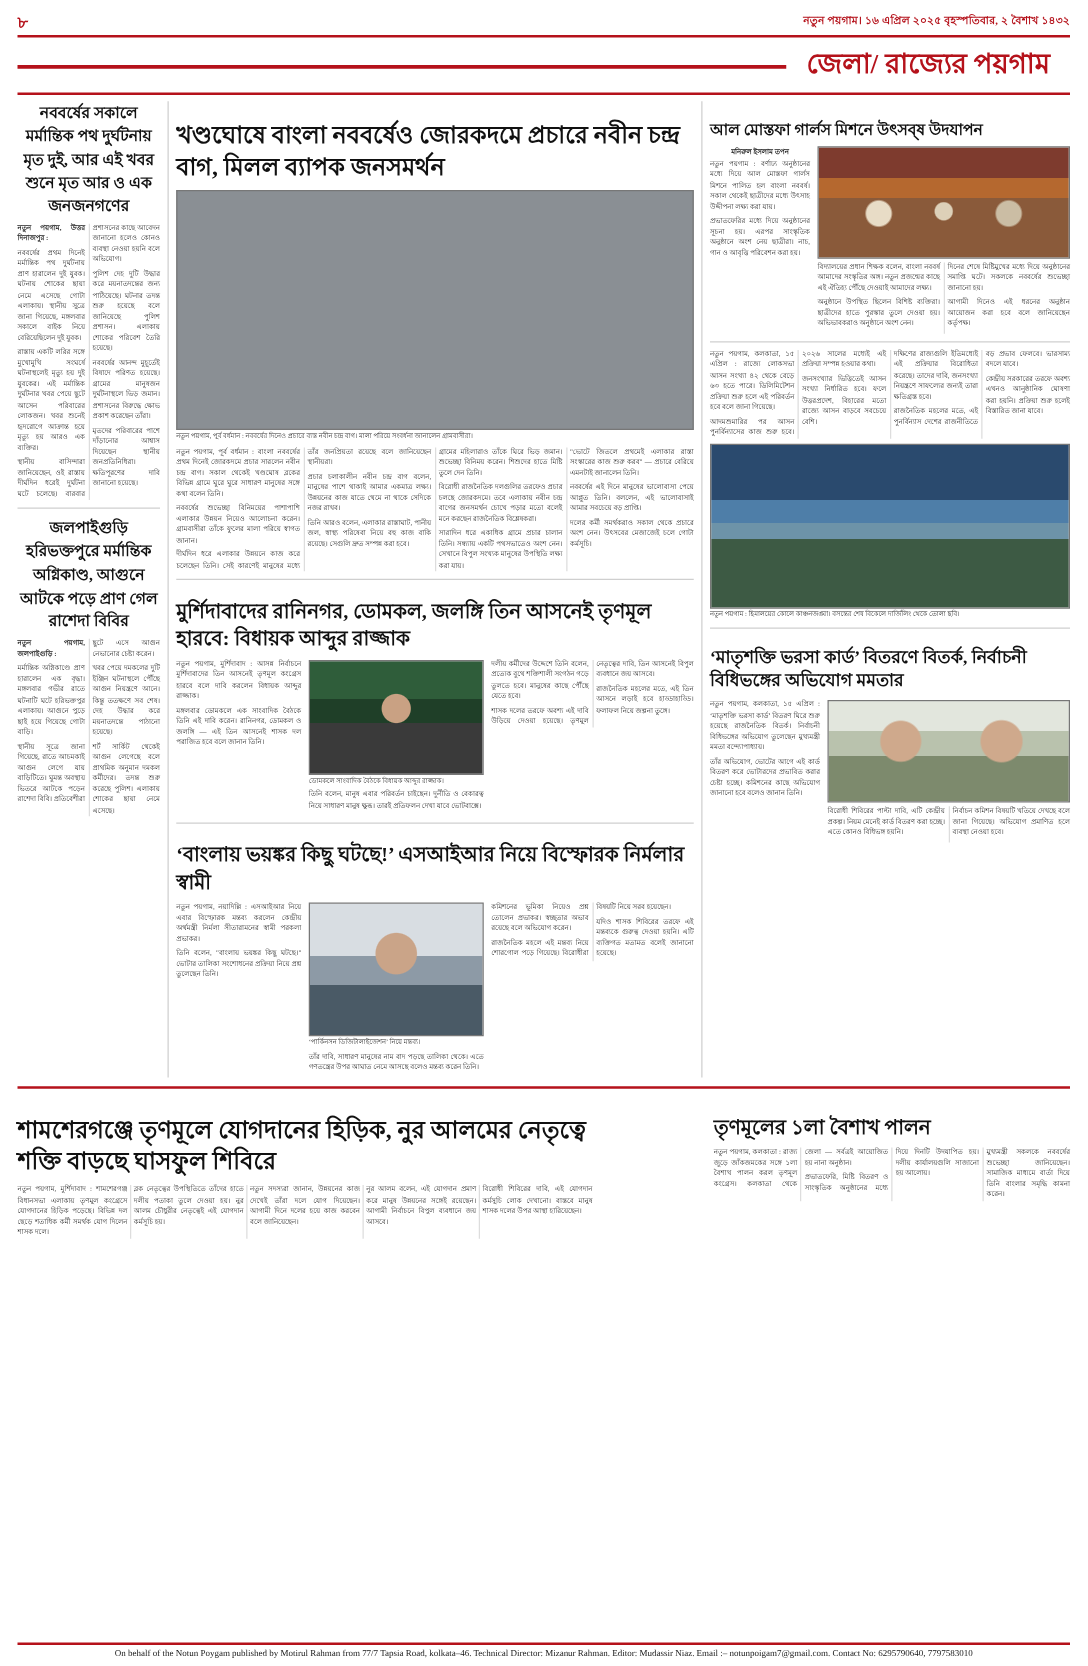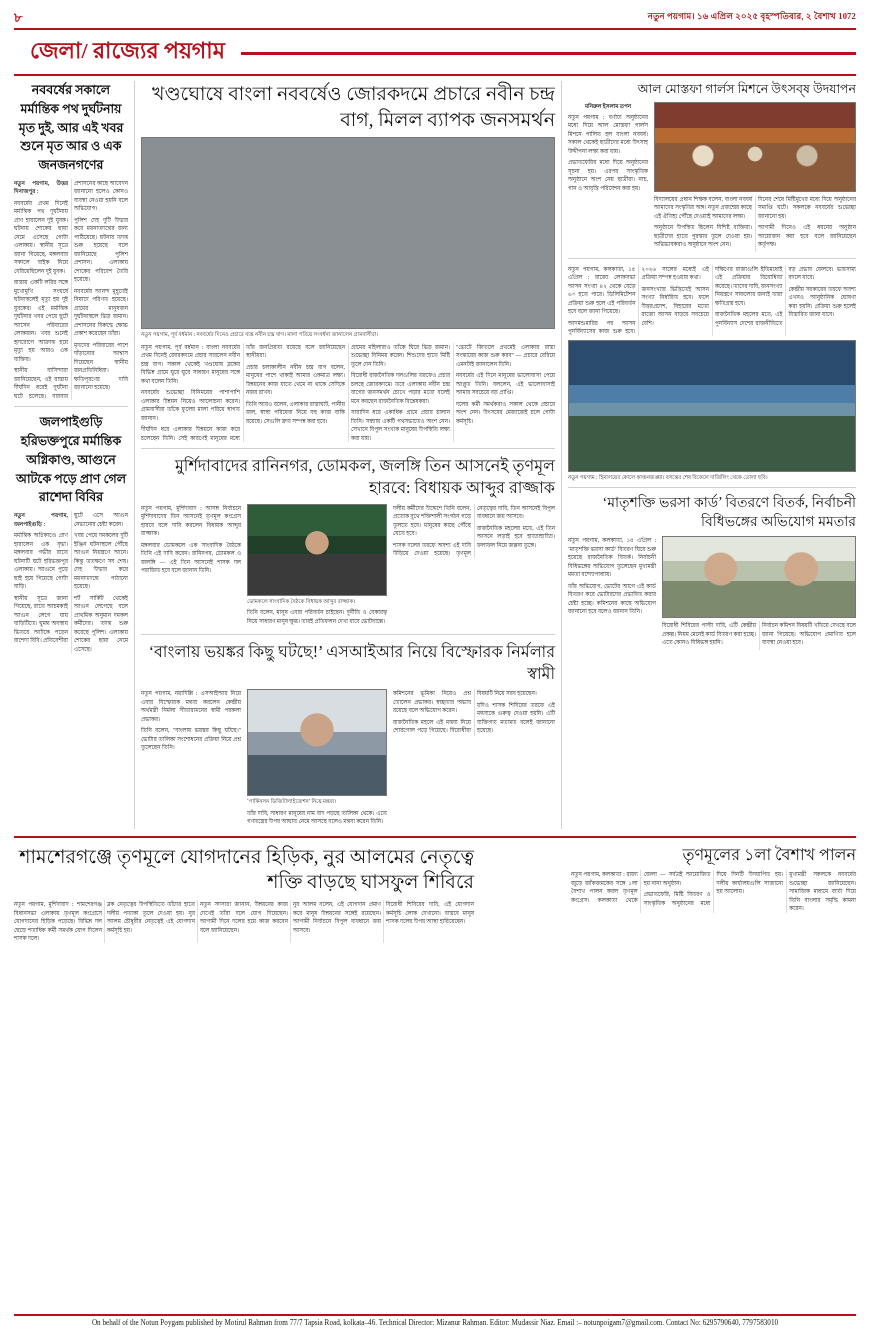--- a/index.html
+++ b/index.html
@@ -26,21 +26,21 @@
     font-weight:bold;font-size:13px;color:#b5121b;
     line-height:1;
   }
   .issue-line{
     font-size:8.5px;color:#b5121b;font-weight:bold;
     letter-spacing:.2px;
   }
   .rule-red{height:2px;background:#b5121b;margin-top:2px;}
   .section-banner{
     position:relative;
-    text-align:left;
+    text-align:right;
     margin-top:3px;margin-bottom:4px;
   }
   .section-banner .bar{
     position:absolute;left:0;right:0;top:50%;height:3px;background:#b5121b;
   }
   .section-banner .title{
     position:relative;display:inline-block;background:#fff;padding:0 16px;
     font-size:22px;font-weight:bold;color:#b5121b;
     font-family:"Liberation Serif", serif;
   }
@@ -62,21 +62,21 @@
     font-size:5.6px;line-height:1.52;text-align:justify;color:#2a2a2a;
     -webkit-hyphens:auto;hyphens:auto;
   }
   .tiny p{margin:0 0 3px;}
   .byline{font-weight:bold;}
   .cols2{column-count:2;column-gap:6px;column-rule:1px solid #ddd;}
   .cols4{column-count:4;column-gap:6px;column-rule:1px solid #ddd;}
   .cols5{column-count:5;column-gap:5px;column-rule:1px solid #ddd;}
 
   .headline{
-    font-weight:normal;color:#111;text-align:right;line-height:1.35;
+    font-weight:bold;color:#111;text-align:left;line-height:1.35;margin-top:15px;
   }
   .h-xl{font-size:19px;}
   .h-lg{font-size:16px;}
   .h-md{font-size:14px;}
   .h-sm{font-size:12.5px;}
 
   .photo{
     background:#8a8f94;position:relative;overflow:hidden;
     border:1px solid #777;
   }
@@ -118,21 +118,21 @@
   .kicker{font-size:5.6px;font-weight:bold;color:#222;margin:0 0 2px;}
   .center{text-align:center;}
 </style>
 </head>
 <body>
 
 <div class="page">
 
   <div class="topbar">
     <div class="page-num">৮</div>
-    <div class="issue-line">নতুন পয়গাম। ১৬ এপ্রিল ২০২৫ বৃহস্পতিবার, ২ বৈশাখ 1072</div>
+    <div class="issue-line">নতুন পয়গাম। ১৬ এপ্রিল ২০২৫ বৃহস্পতিবার, ২ বৈশাখ ১৪৩২</div>
   </div>
   <div class="rule-red"></div>
 
   <div class="section-banner">
     <div class="bar"></div>
     <span class="title">জেলা/ রাজ্যের পয়গাম</span>
   </div>
   <div class="rule-red2"></div>
 
   <div class="cols">

